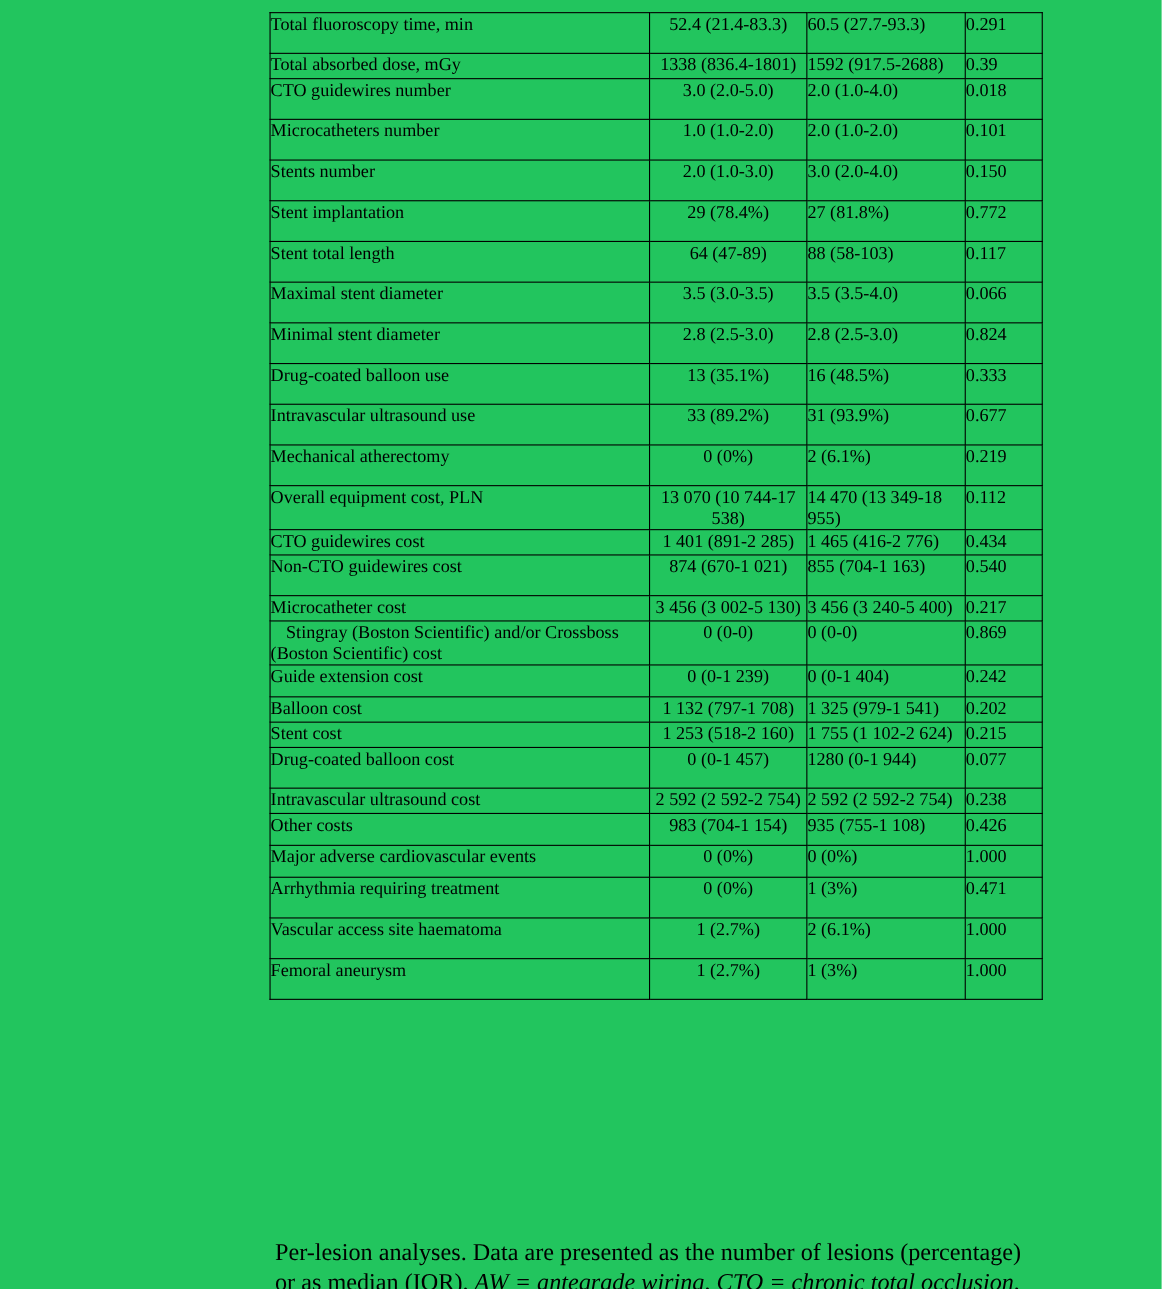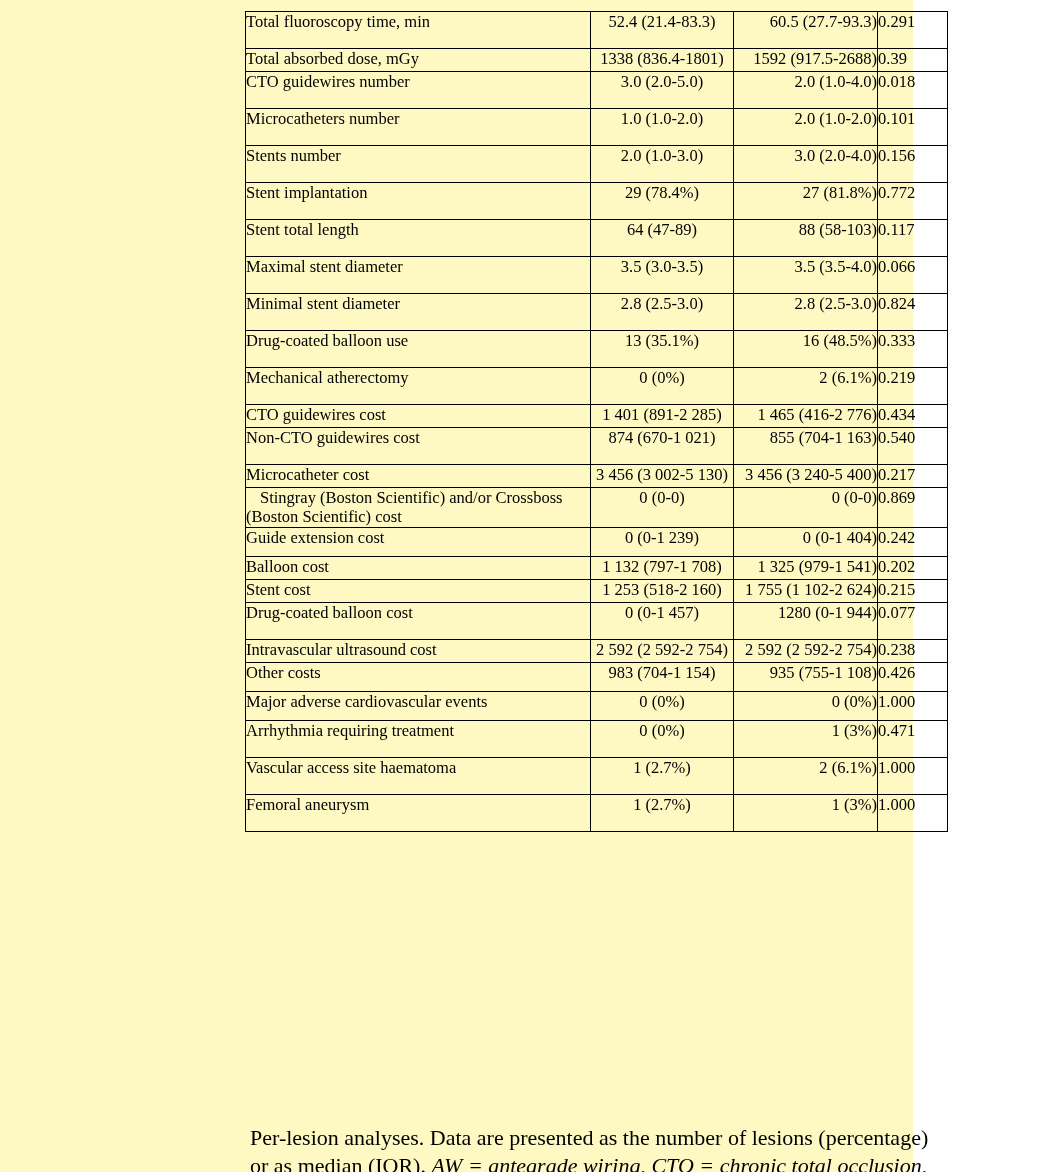--- a/index.html
+++ b/index.html
@@ -9,23 +9,23 @@
   }
   body {
     width: 1062px;
     height: 1172px;
     font-family: "Liberation Serif", "DejaVu Serif", serif;
     color: #000000;
     overflow: hidden;
   }
   #page {
     position: relative;
-    width: 913px;
+    width: 1056px;
     height: 1172px;
-    background: #fef9c3;
+    background: #22c55e;
   }
   #table-wrap {
     position: absolute;
     left: 245px;
     top: 11px;
     width: 698px;
   }
   table.data-table {
     border-collapse: collapse;
     table-layout: fixed;
@@ -43,21 +43,21 @@
     text-align: left;
     padding: 5px 4px 5px 8px;
   }
   td.c-v1 {
     width: 142px;
     text-align: center;
     padding: 5px 4px 5px 4px;
   }
   td.c-v2 {
     width: 143px;
-    text-align: right;
+    text-align: left;
     padding: 5px 4px 5px 4px;
   }
   td.c-p {
     width: 69px;
     text-align: left;
     padding: 5px 4px 5px 4px;
   }
   .indent-1 { padding-left: 22px; }
   .hang {
     padding-left: 8px;
@@ -106,21 +106,21 @@
           <tr class="h-tall">
             <td class="c-label">Microcatheters number</td>
             <td class="c-v1">1.0 (1.0-2.0)</td>
             <td class="c-v2">2.0 (1.0-2.0)</td>
             <td class="c-p">0.101</td>
           </tr>
           <tr class="h-tall">
             <td class="c-label">Stents number</td>
             <td class="c-v1">2.0 (1.0-3.0)</td>
             <td class="c-v2">3.0 (2.0-4.0)</td>
-            <td class="c-p">0.156</td>
+            <td class="c-p">0.150</td>
           </tr>
           <tr class="h-tall">
             <td class="c-label">Stent implantation</td>
             <td class="c-v1">29 (78.4%)</td>
             <td class="c-v2">27 (81.8%)</td>
             <td class="c-p">0.772</td>
           </tr>
           <tr class="h-tall">
             <td class="c-label">Stent total length</td>
             <td class="c-v1">64 (47-89)</td>
@@ -139,24 +139,36 @@
             <td class="c-v2">2.8 (2.5-3.0)</td>
             <td class="c-p">0.824</td>
           </tr>
           <tr class="h-tall">
             <td class="c-label">Drug-coated balloon use</td>
             <td class="c-v1">13 (35.1%)</td>
             <td class="c-v2">16 (48.5%)</td>
             <td class="c-p">0.333</td>
           </tr>
           <tr class="h-tall">
+            <td class="c-label">Intravascular ultrasound use</td>
+            <td class="c-v1">33 (89.2%)</td>
+            <td class="c-v2">31 (93.9%)</td>
+            <td class="c-p">0.677</td>
+          </tr>
+          <tr class="h-tall">
             <td class="c-label">Mechanical atherectomy</td>
             <td class="c-v1">0 (0%)</td>
             <td class="c-v2">2 (6.1%)</td>
             <td class="c-p">0.219</td>
+          </tr>
+          <tr class="h-short">
+            <td class="c-label">Overall equipment cost, PLN</td>
+            <td class="c-v1">13 070 (10 744-17 538)</td>
+            <td class="c-v2">14 470 (13 349-18 955)</td>
+            <td class="c-p">0.112</td>
           </tr>
           <tr class="h-short">
             <td class="c-label indent-1">CTO guidewires cost</td>
             <td class="c-v1">1 401 (891-2 285)</td>
             <td class="c-v2">1 465 (416-2 776)</td>
             <td class="c-p">0.434</td>
           </tr>
           <tr class="h-tall">
             <td class="c-label indent-1">Non-CTO guidewires cost</td>
             <td class="c-v1">874 (670-1 021)</td>

